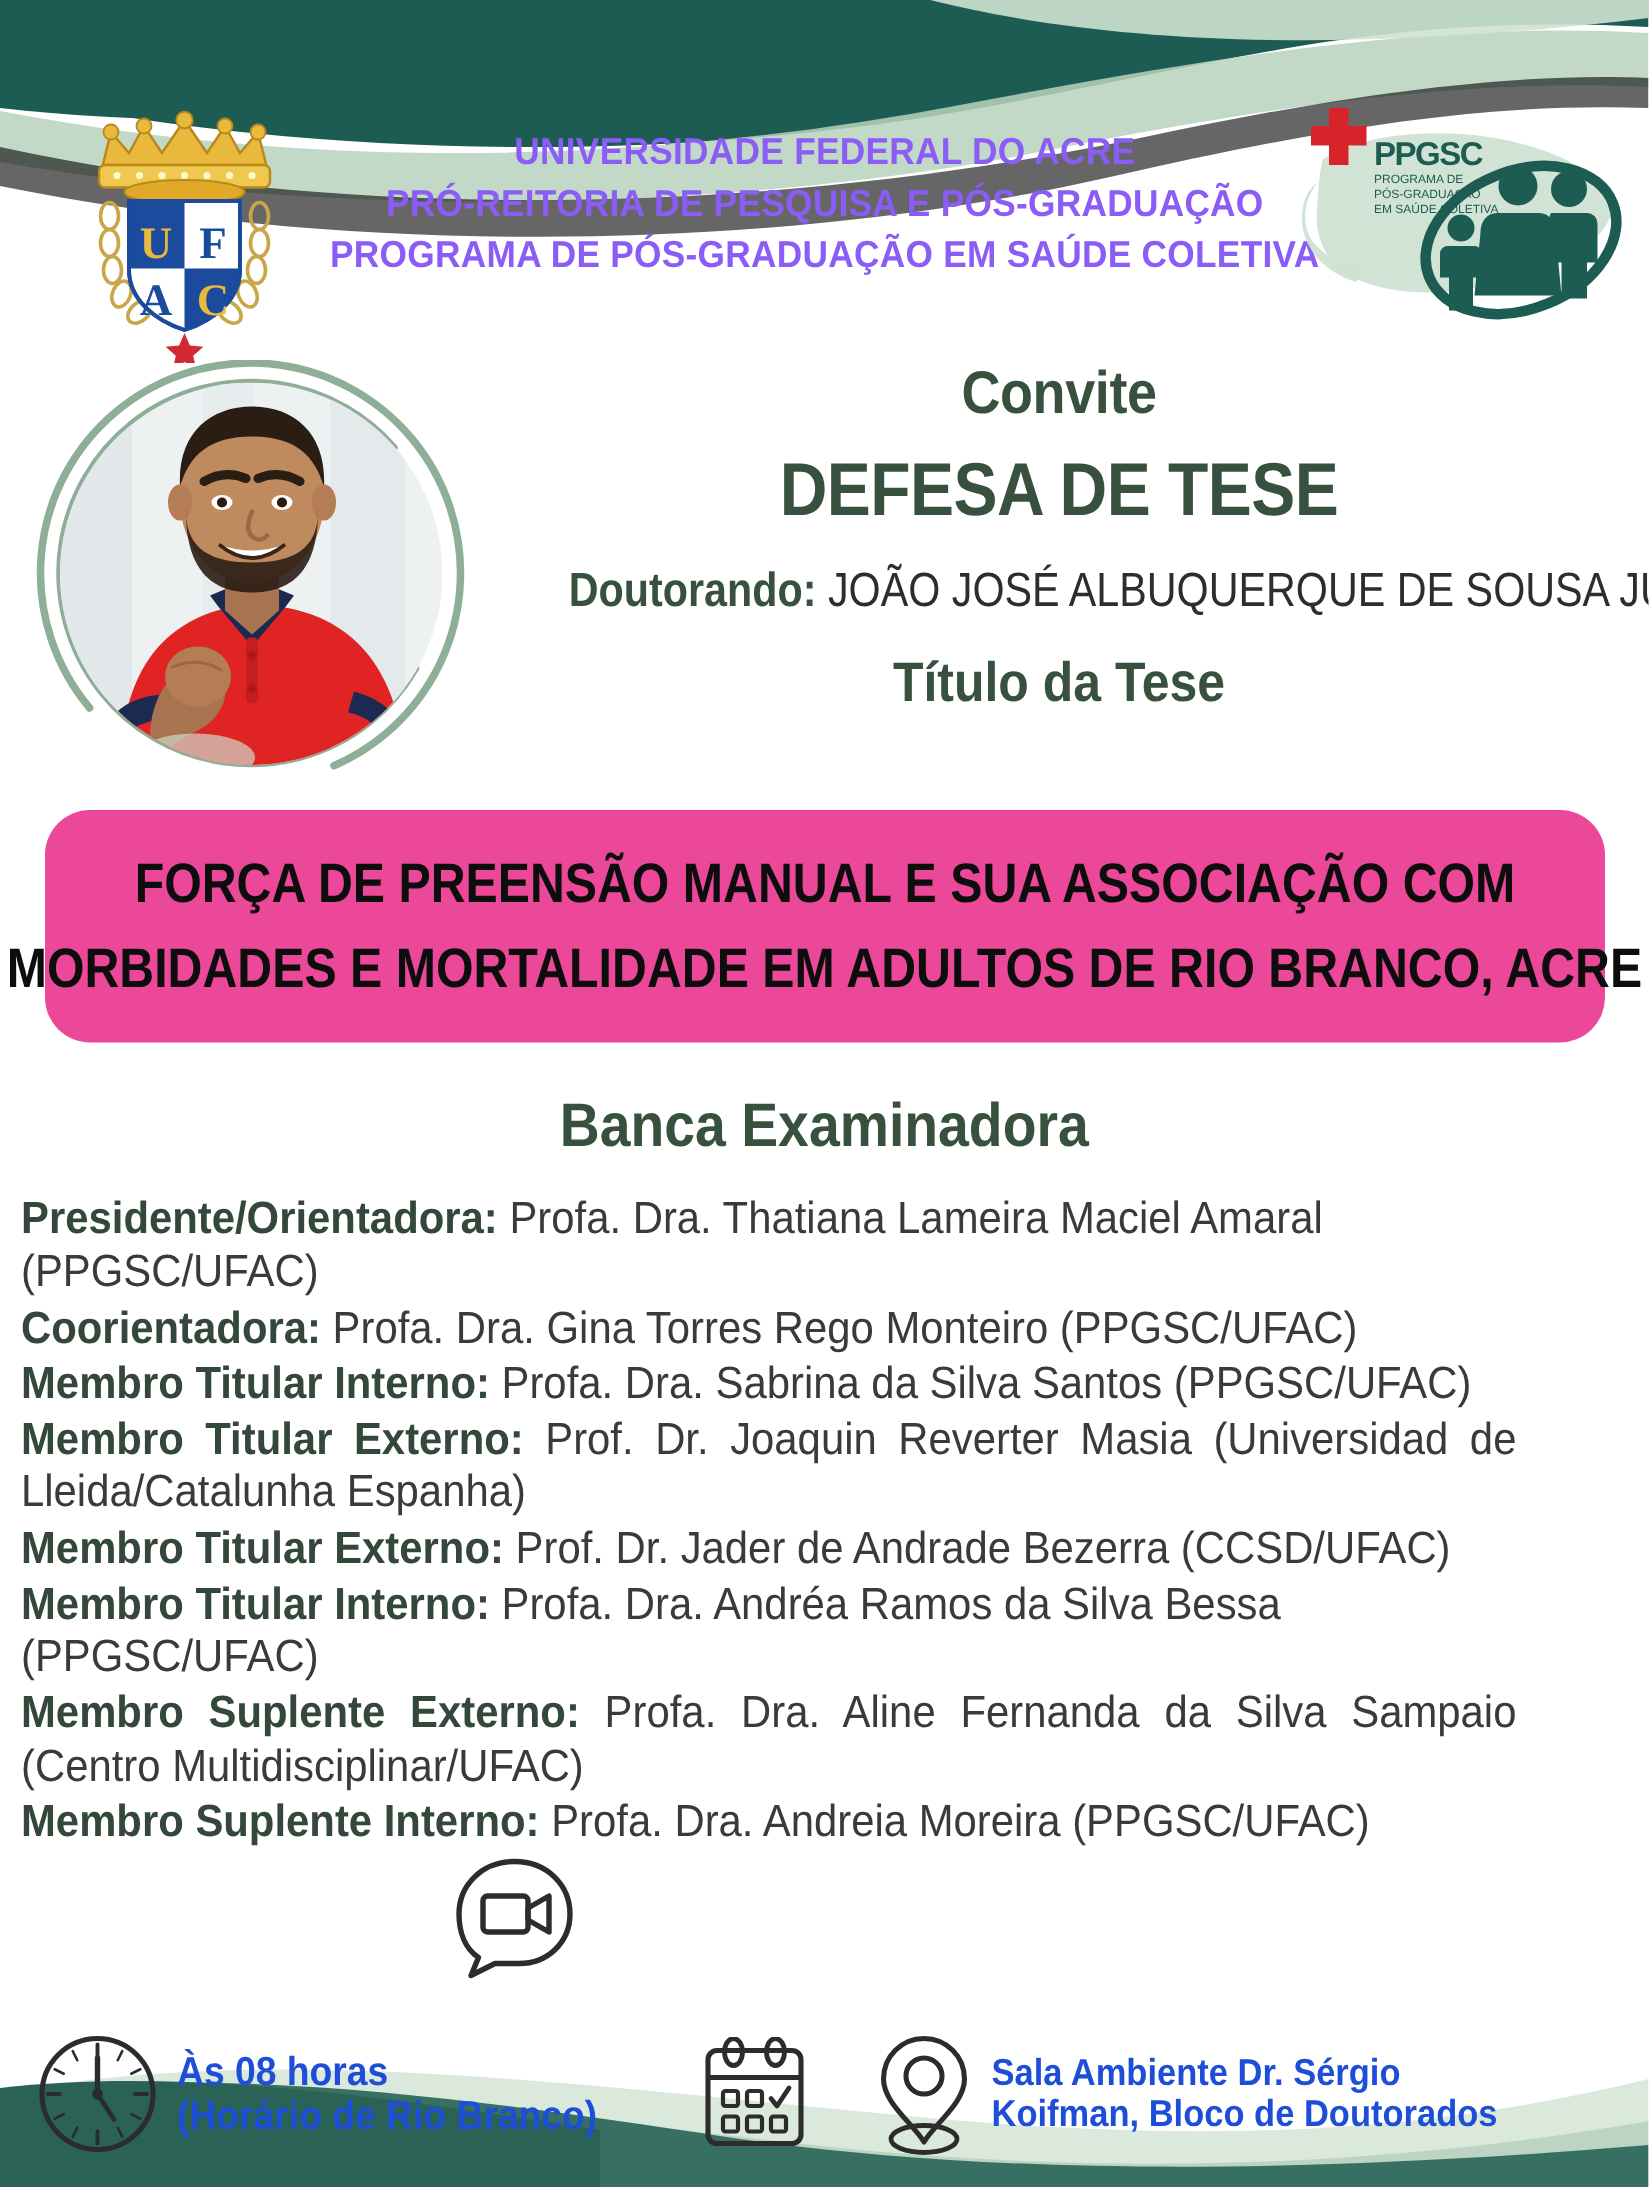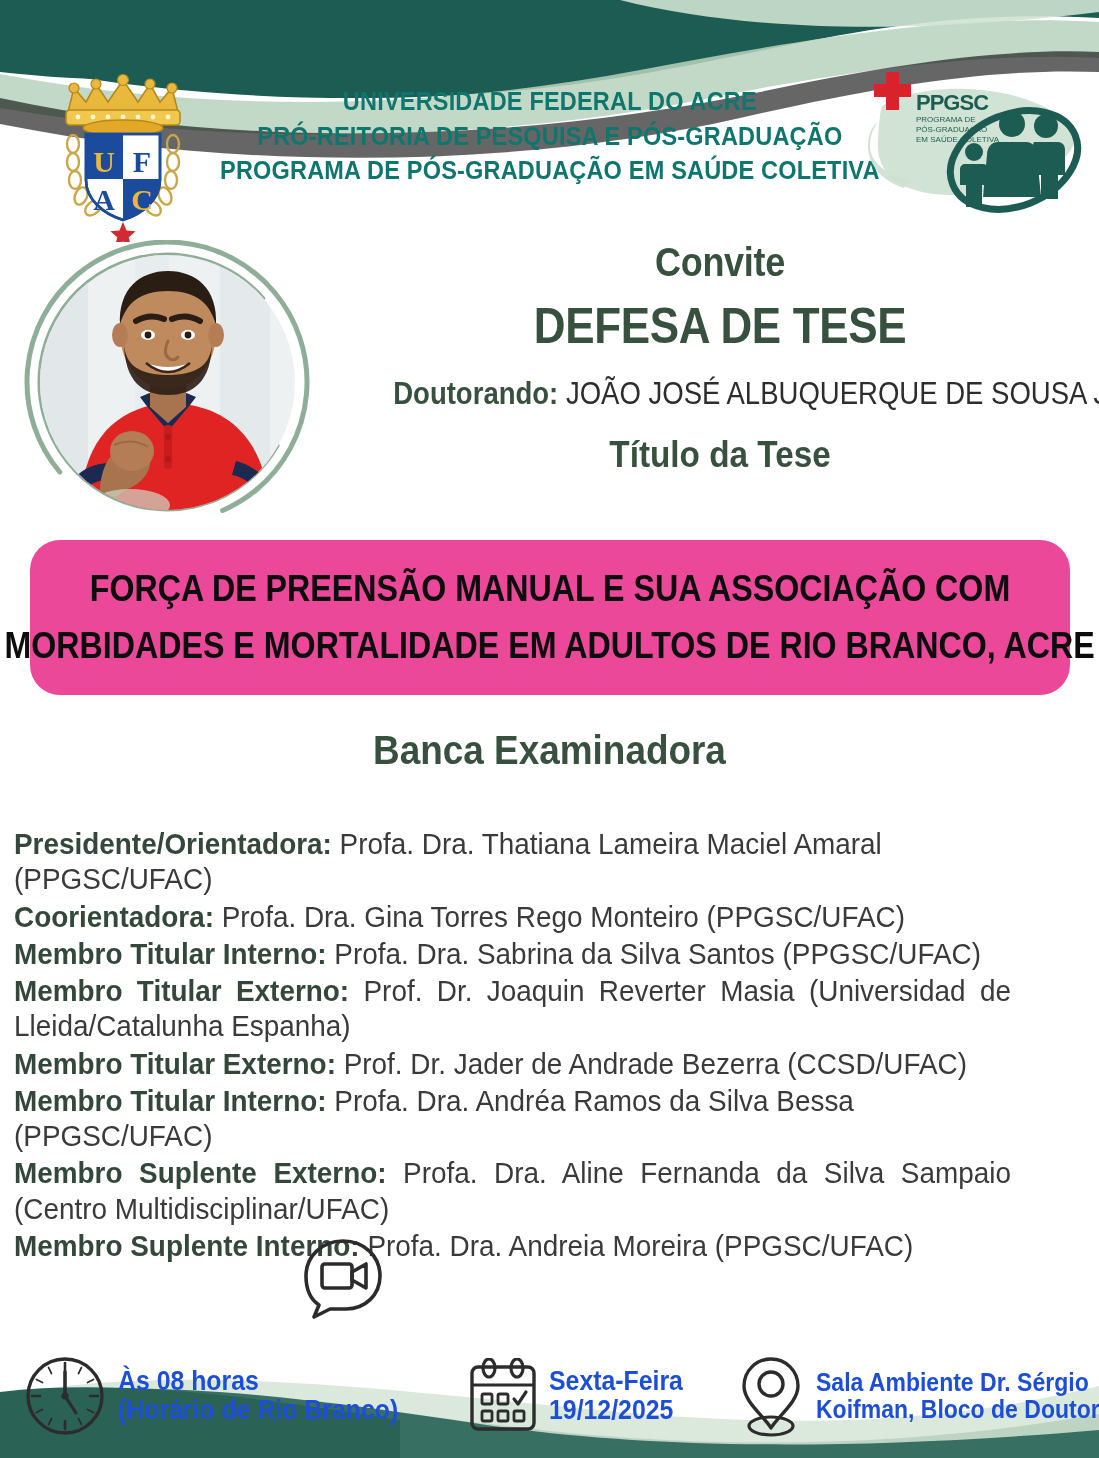--- a/index.html
+++ b/index.html
@@ -16,37 +16,37 @@
 
   
   .header {
     position:absolute; left:0; top:62px; width:1099px; height:180px;
     display:flex; align-items:flex-start; justify-content:center;
   }
   .ufac-logo { position:absolute; left:38px; top:10px; width:170px; height:170px; }
   .ppgsc-logo { position:absolute; right:10px; top:0px; width:225px; height:190px; }
   .univ-lines {
     text-align:center; margin-top:22px;
-    color:#0f766e; font-weight:bold; letter-spacing:.2px;
+    color:#8b5cf6; font-weight:bold; letter-spacing:.2px;
   }
   .univ-lines div {
     font-family:"Liberation Sans", sans-serif;
     font-size:25px; line-height:1.38; font-weight:bold;
     transform:scaleX(.94); transform-origin:center;
   }
 
   
   .portrait-wrap { position:absolute; left:8px; top:240px; width:310px; height:285px; }
   .portrait {
     position:absolute; left:32px; top:15px; width:255px; height:255px;
     border-radius:50%; overflow:hidden;
   }
 
   
-  .title-col { position:absolute; left:340px; top:240px; width:760px; text-align:center; }
+  .title-col { position:absolute; left:326px; top:240px; width:760px; text-align:center; }
   .convite {
     font-size:40px; font-weight:bold; color:#38513f; letter-spacing:-.3px;
     transform:scaleX(.9); transform-origin:center;
   }
   .defesa {
     margin-top:12px; font-size:50px; font-weight:bold; color:#38513f;
     letter-spacing:-.4px; transform:scaleX(.88); transform-origin:center;
   }
   .doutorando { margin-top:20px; font-size:32px; color:#2d2d2d; transform:scaleX(.86); transform-origin:center; white-space:nowrap; }
   .doutorando b { color:#38513f; font-weight:bold; }
@@ -66,21 +66,21 @@
     font-size:37px; font-weight:bold; color:#0d0d0d; line-height:1.52;
     transform:scaleX(.87); transform-origin:center; white-space:nowrap;
   }
 
   
   .banca-title {
     position:absolute; left:0; top:727px; width:1099px; text-align:center;
     font-size:41px; font-weight:bold; color:#38513f;
     transform:scaleX(.9); transform-origin:center;
   }
-  .banca-list { position:absolute; left:14px; top:826px; width:1072px; }
+  .banca-list { position:absolute; left:14px; top:795px; width:1072px; }
   .banca-list .row {
     font-size:30px; line-height:1.175; color:#3a3a3a;
     transform:scaleX(.93); transform-origin:left center;
     margin-bottom:2px;
   }
   .banca-list .row.justify { text-align:justify; text-align-last:left; }
   .banca-list .row b { color:#33483a; font-weight:bold; }
 
   
   .meet { position:absolute; left:300px; top:1228px; width:600px; height:100px; display:flex; align-items:center; }
@@ -353,24 +353,20 @@
       <line x1="5" y1="27" x2="67" y2="27" stroke="#2c2c2c" stroke-width="3.2"></line>
       <g fill="none" stroke="#2c2c2c" stroke-width="2.8">
         <rect x="15" y="36" width="10" height="10" rx="1.6"></rect>
         <rect x="31" y="36" width="10" height="10" rx="1.6"></rect>
         <rect x="15" y="53" width="10" height="10" rx="1.6"></rect>
         <rect x="31" y="53" width="10" height="10" rx="1.6"></rect>
         <rect x="47" y="53" width="10" height="10" rx="1.6"></rect>
       </g>
       <path d="M47,41 L51,46 L59,34" fill="none" stroke="#2c2c2c" stroke-width="3.2" stroke-linecap="round" stroke-linejoin="round"></path>
     </svg>
-    <div class="f-text">
-      <div>Sexta-Feira</div>
-      <div>19/12/2025</div>
-    </div>
   </div>
 
   <div class="f-item" id="f-place">
     <svg class="f-icon" width="70" height="84" viewBox="0 0 70 84">
       <path d="M35,5 C20,5 8,17 8,32 C8,48 28,62 35,74 C42,62 62,48 62,32 C62,17 50,5 35,5 Z" fill="none" stroke="#2c2c2c" stroke-width="3.4" stroke-linejoin="round"></path>
       <circle cx="35" cy="30" r="12" fill="none" stroke="#2c2c2c" stroke-width="3.4"></circle>
       <ellipse cx="35" cy="72" rx="22" ry="9" fill="none" stroke="#2c2c2c" stroke-width="3.2"></ellipse>
     </svg>
     <div class="f-text">
       <div>Sala Ambiente Dr. Sérgio</div>

